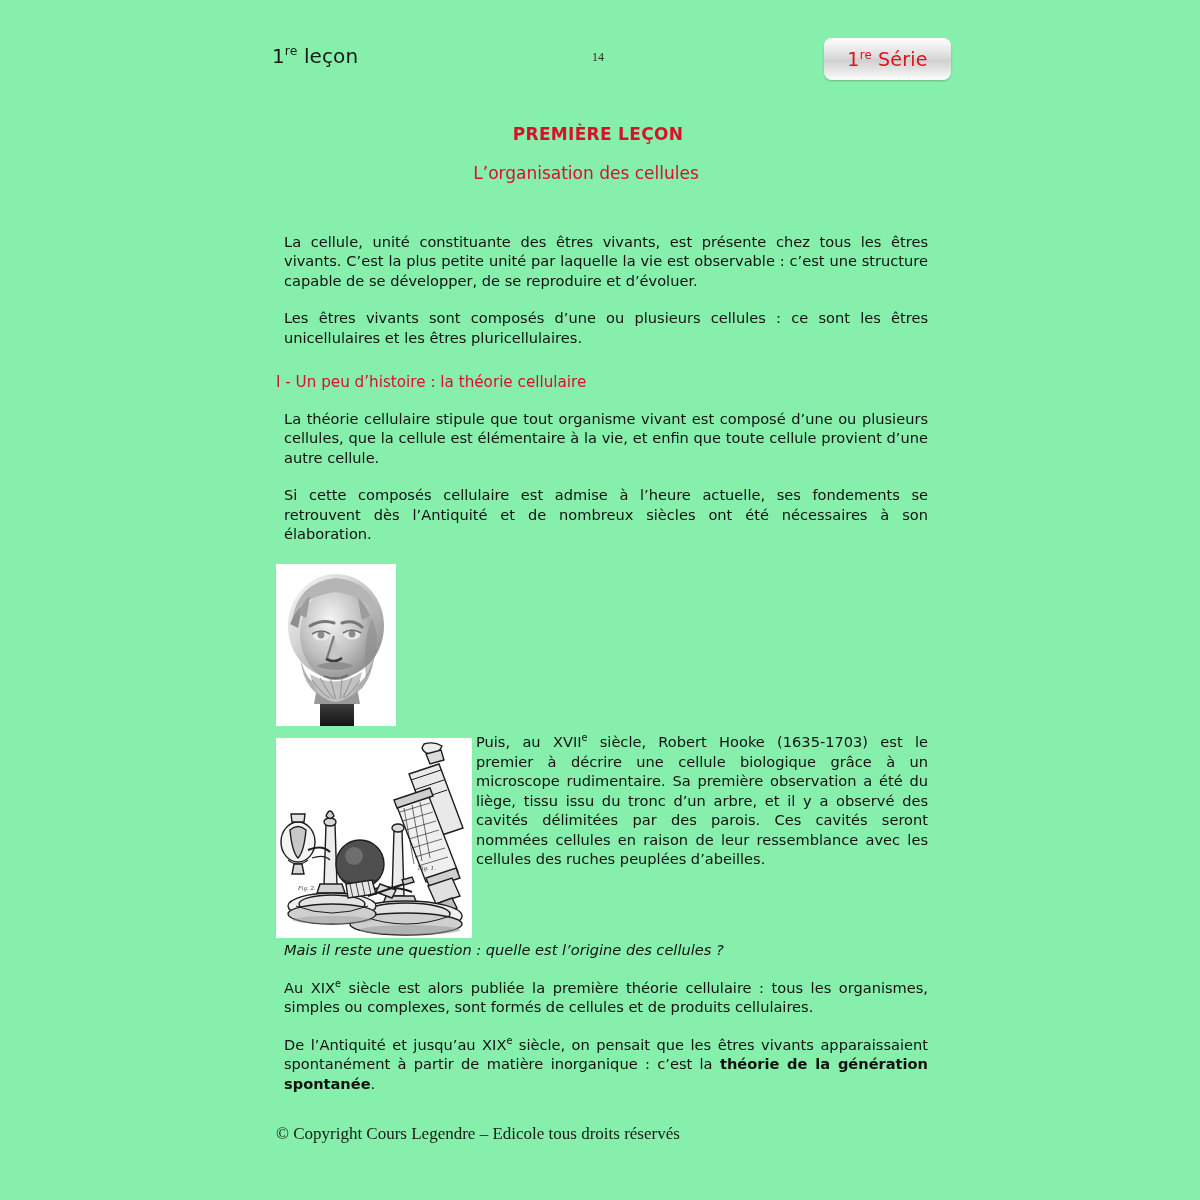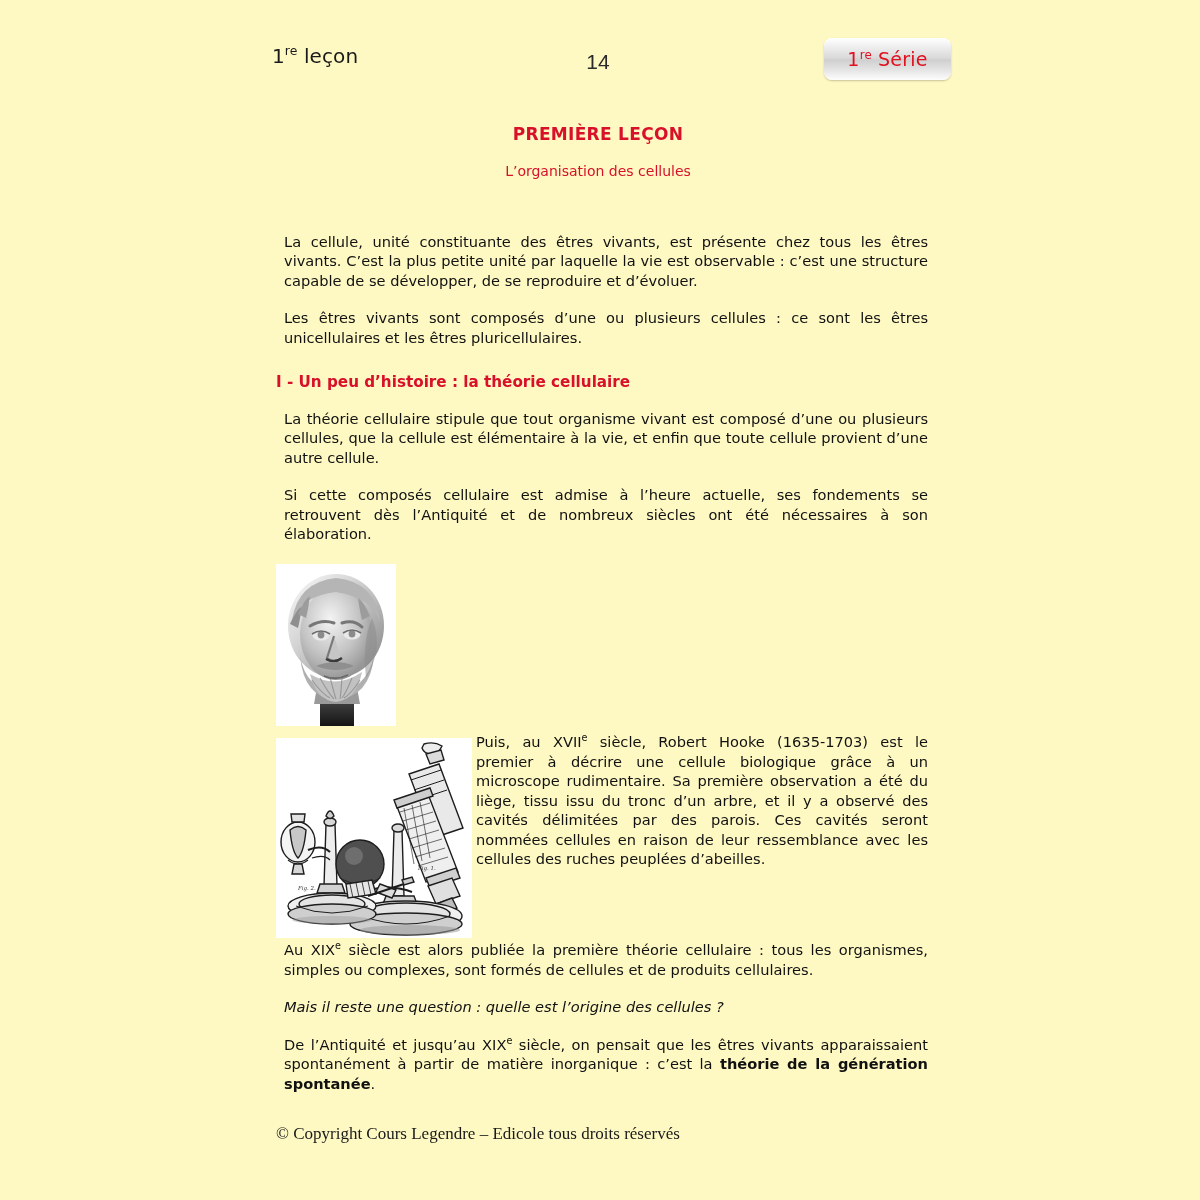--- a/index.html
+++ b/index.html
@@ -9,21 +9,21 @@
     background: #ffffff;
   }
   body {
     font-family: "DejaVu Sans", "Liberation Sans", sans-serif;
     color: #111111;
   }
   #page {
     position: relative;
     width: 1200px;
     height: 1200px;
-    background: #fef9c3;
+    background: #86efac;
     overflow: hidden;
     box-sizing: border-box;
   }
 
   
   .header {
     position: absolute;
     left: 272px;
     top: 38px;
     width: 652px;
@@ -42,22 +42,22 @@
     font-size: 0.62em;
     vertical-align: super;
     line-height: 0;
   }
   .header-page {
     position: absolute;
     left: 0;
     right: 0;
     top: 12px;
     text-align: center;
-    font-family: Liberation Sans, sans-serif;
-    font-size: 21px;
+    font-family: Liberation Serif, serif;
+    font-size: 12px;
     color: #2a2a2a;
   }
   .badge {
     position: absolute;
     right: -27px;
     top: 0px;
     width: 127px;
     height: 42px;
     border-radius: 8px;
     background: linear-gradient(to bottom, #ffffff 0%, #f4f4f4 14%, #d9d9d9 48%, #cfcfcf 52%, #e6e6e6 78%, #fdfdfd 100%);
@@ -86,25 +86,25 @@
     top: 124px;
     width: 652px;
     text-align: center;
     font-size: 17px;
     font-weight: bold;
     color: #D8102A;
     letter-spacing: 0.3px;
   }
   .doc-subtitle {
     position: absolute;
-    left: 272px;
+    left: 260px;
     top: 163px;
     width: 652px;
     text-align: center;
-    font-size: 14px;
+    font-size: 17px;
     color: #D8102A;
   }
 
   
   .content {
     position: absolute;
     left: 276px;
     top: 232px;
     width: 652px;
   }
@@ -114,21 +114,21 @@
     line-height: 1.33;
     text-align: justify;
     color: #111111;
     -webkit-hyphens: none;
     hyphens: none;
   }
   p.body-text:last-child { margin-bottom: 0; }
   .section-head {
     margin: 26px 0 18px 0;
     font-size: 15.2px;
-    font-weight: bold;
+    font-weight: normal;
     color: #D8102A;
     text-align: left;
   }
   .italic-q {
     font-style: italic;
   }
   .bold-term { font-weight: bold; }
   sup.ord {
     font-size: 0.66em;
     vertical-align: super;
@@ -335,22 +335,22 @@
 
         <ellipse cx="134" cy="192" rx="50" ry="5" fill="#9b9b9b" opacity="0.55"></ellipse>
         <ellipse cx="56" cy="182" rx="40" ry="4" fill="#9b9b9b" opacity="0.45"></ellipse>
       </svg>
     </div>
 
     <p class="body-text"><span>Puis, au XVII</span><sup class="ord">e</sup><span> siècle, Robert Hooke (1635-1703) est le premier à décrire une cellule biologique grâce à un microscope rudimentaire. Sa première observation a été du liège, tissu issu du tronc d’un arbre, et il y a observé des cavités délimitées par des parois. Ces cavités seront nommées cellules en raison de leur ressemblance avec les cellules des ruches peuplées d’abeilles.</span></p>
 
     <div class="clearer"></div>
 
+    <p class="body-text italic-q">Mais il reste une question : quelle est l’origine des cellules ?</p>
+
     <p class="body-text"><span>Au XIX</span><sup class="ord">e</sup><span> siècle est alors publiée la première théorie cellulaire : tous les organismes, simples ou complexes, sont formés de cellules et de produits cellulaires.</span></p>
-
-    <p class="body-text italic-q">Mais il reste une question : quelle est l’origine des cellules ?</p>
 
     <p class="body-text"><span>De l’Antiquité et jusqu’au XIX</span><sup class="ord">e</sup><span> siècle, on pensait que les êtres vivants apparaissaient spontanément à partir de matière inorganique : c’est la </span><span class="bold-term">théorie de la génération spontanée</span><span>.</span></p>
   </div>
 
   <div class="footer">© Copyright Cours Legendre – Edicole tous droits réservés</div>
 
 </div>
 
 </body></html>

